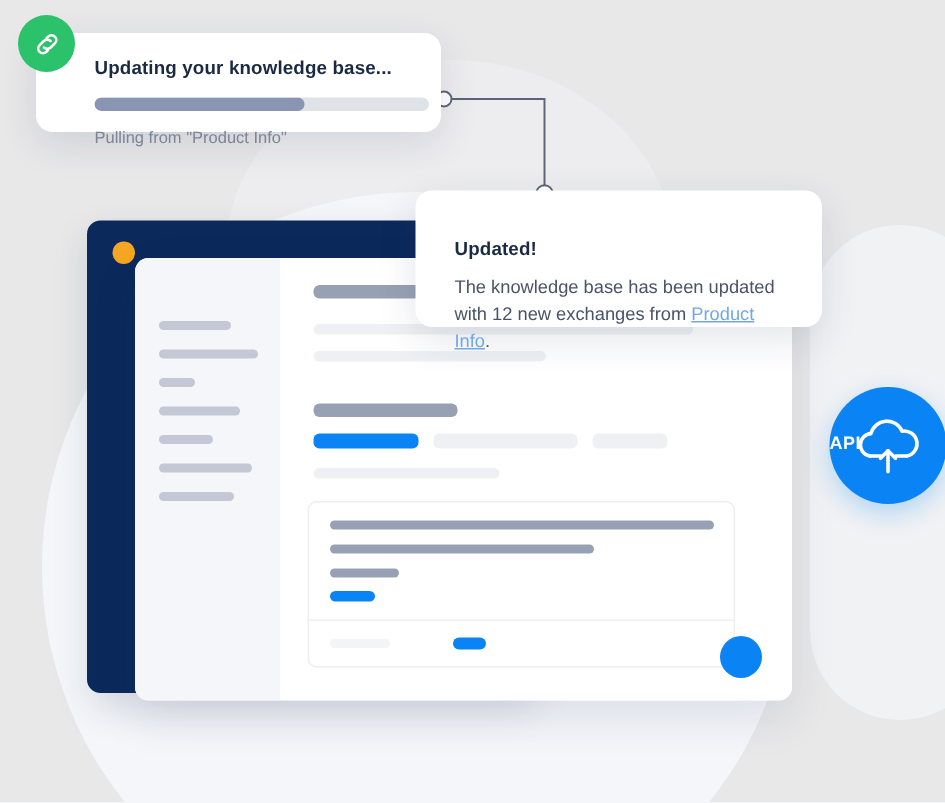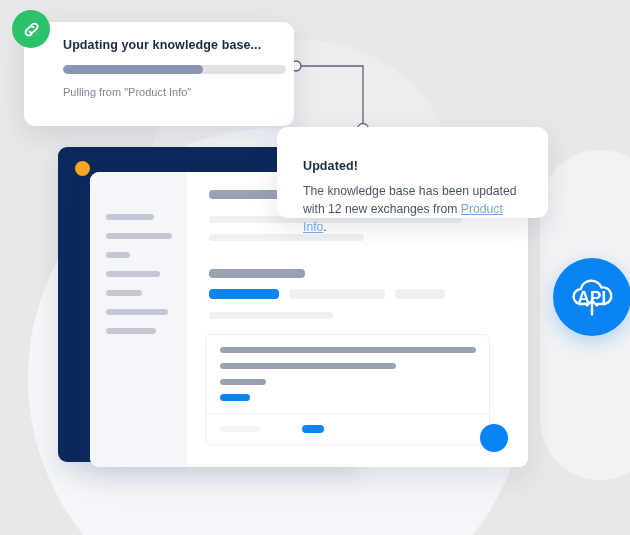--- a/index.html
+++ b/index.html
@@ -147,21 +147,21 @@
   .card {
     position: absolute;
     background: #ffffff;
     border-radius: 11px;
     box-shadow: 0 8px 26px rgba(30,45,85,.12);
   }
   .card-progress {
     left: 24px;
     top: 22px;
     width: 270px;
-    height: 104px;
+    height: 66px;
     padding: 16px 22px 0 39px;
   }
   .card-updated {
     left: 277px;
     top: 127px;
     width: 271px;
     height: 91px;
     padding: 32px 22px 0 26px;
   }
 
@@ -223,22 +223,21 @@
     display: flex;
     align-items: center;
     justify-content: center;
     box-shadow: 0 6px 18px rgba(10,132,245,.28);
   }
   .api-text {
     position: absolute;
     top: 30px;
     left: 0;
     width: 100%;
-    text-align: center;
-    font-size: 17px;
+    font-size: 12px;
     font-weight: bold;
     color: #ffffff;
     letter-spacing: .3px;
   }
 </style>
 </head>
 <body>
 
 <div id="scene">
 

